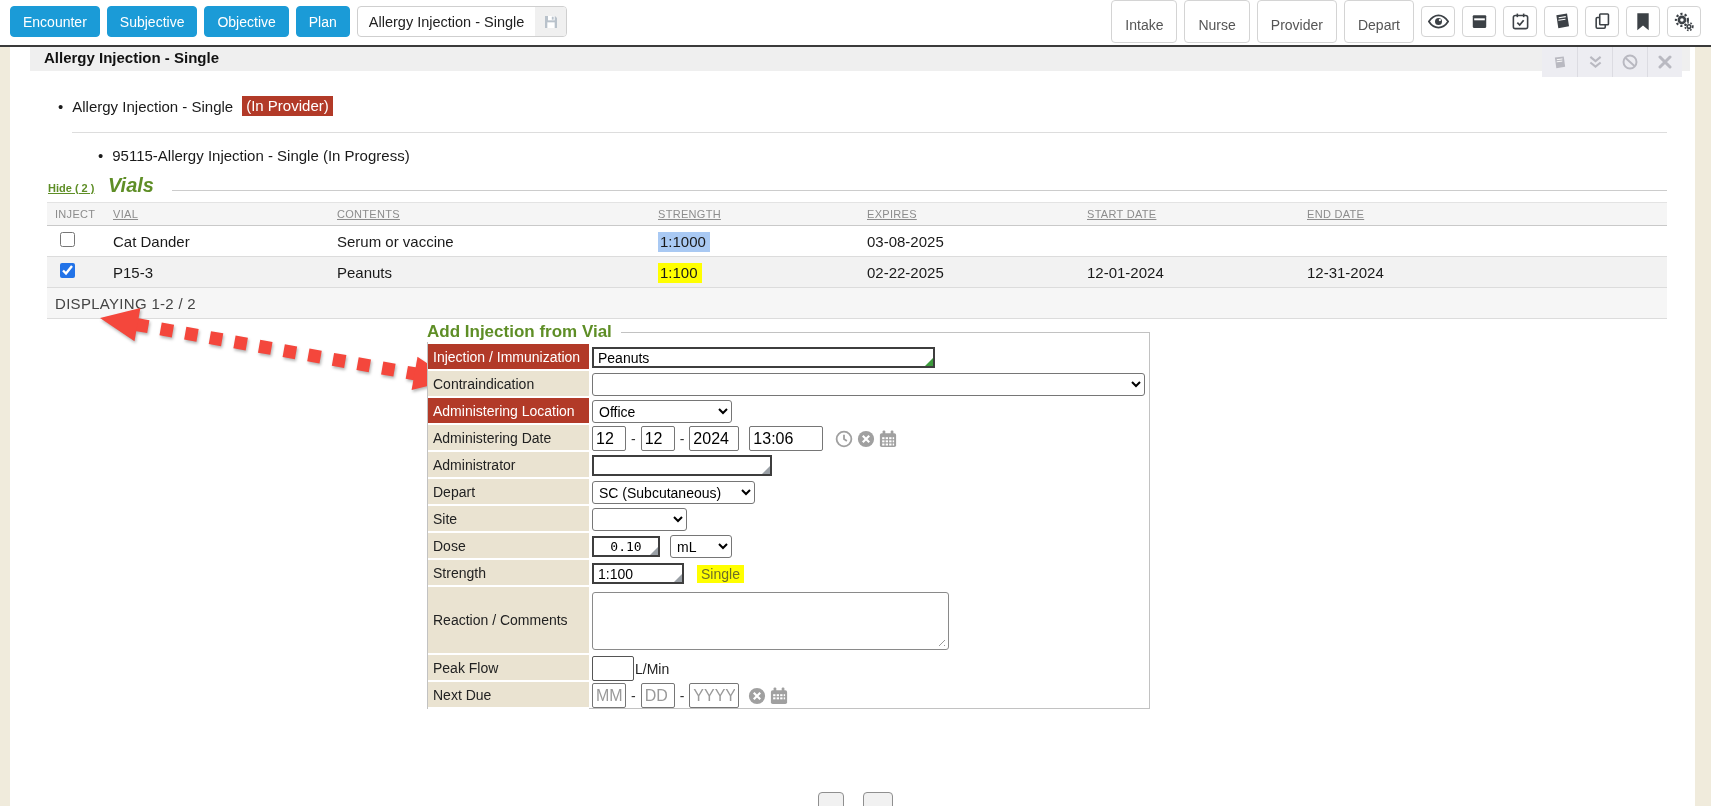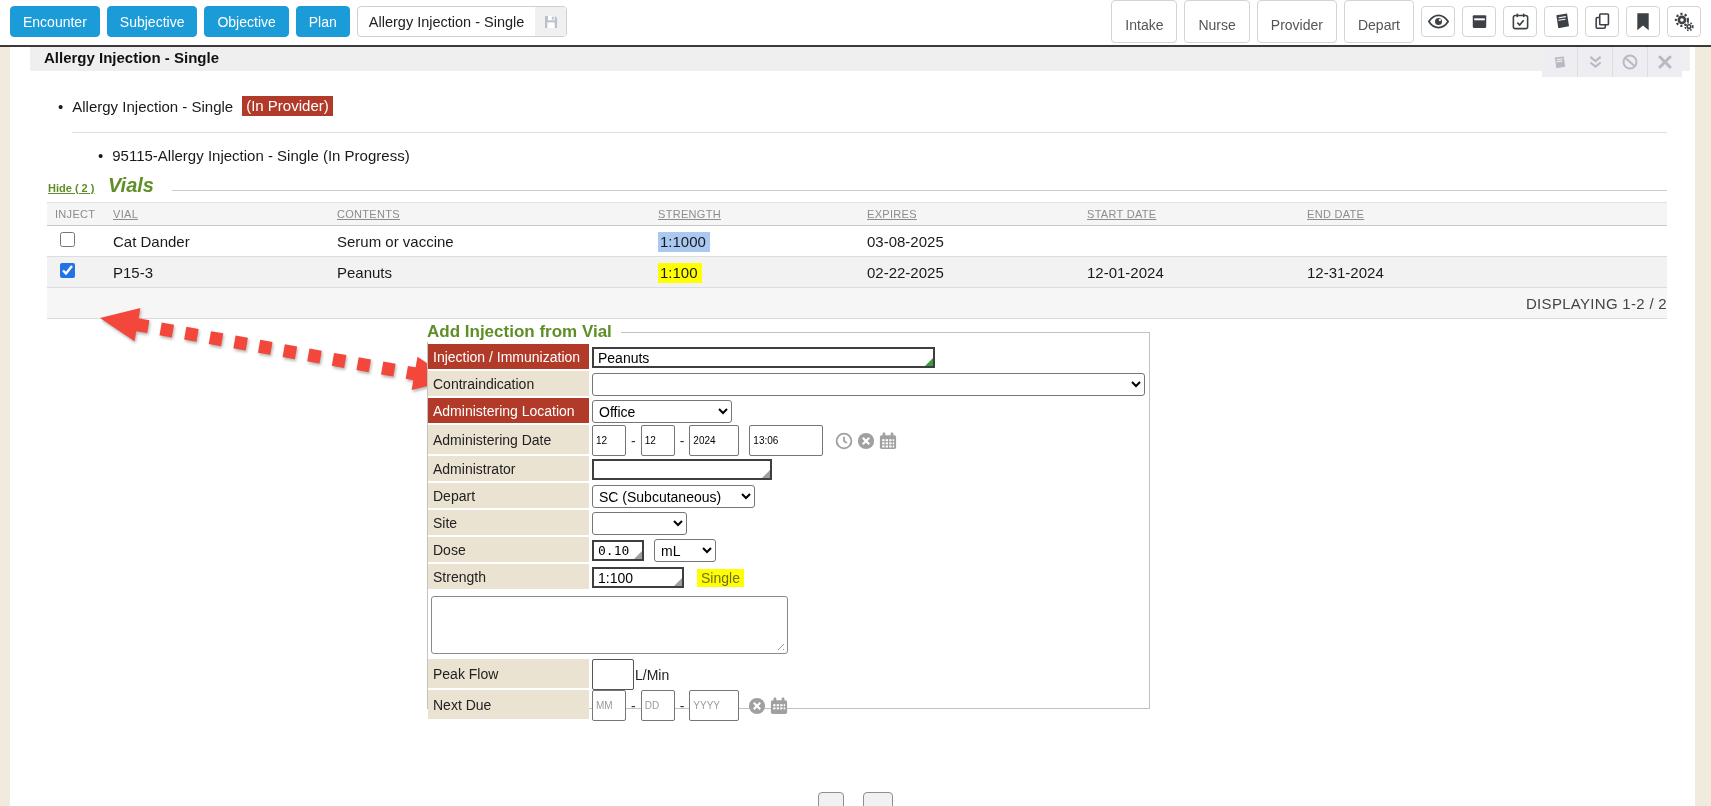--- a/index.html
+++ b/index.html
@@ -68,21 +68,21 @@
   .vials-topline { position:absolute; left:172px; top:190px; width:1495px; height:1px; background:#ccc; }
   table.vials { position:absolute; left:47px; top:202px; width:1620px; border-collapse:collapse; table-layout:fixed; }
   table.vials th {
     height:23px; background:#f5f5f5; border-top:1px solid #e3e3e3; border-bottom:1px solid #c9c9c9;
     font-size:11px; font-weight:normal; color:#8c8c8c; text-align:left; padding-left:8px; letter-spacing:.3px;
   }
   table.vials th .th-link { text-decoration:underline; cursor:pointer; }
   table.vials td { height:31px; font-size:15px; padding-left:8px; border-bottom:1px solid #dcdcdc; }
   tr.vrow2 td { background:#f2f2f2; }
   td.footer-cell {
-    background:#f6f6f6; text-align:right; font-size:12px; color:#444; height:27px; padding-left:0;
+    background:#f6f6f6; text-align:left; font-size:12px; color:#444; height:27px; padding-left:0;
     border-bottom:1px solid #cfcfcf; letter-spacing:.3px;
   }
   .vials input[type=checkbox] { width:15px; height:15px; margin-left:5px; accent-color:var(--checkbox-blue,#2273e8); cursor:pointer; }
   .hl { padding:1px 4px 2px 2px; }
   .hl[data-hl="blue"] { background:var(--highlight-blue,#a9c9f3); }
   .hl[data-hl="yellow"] { background:var(--highlight-yellow,#ffff00); }
   
   .arrow-svg { position:absolute; left:50px; top:288px; pointer-events:none;
     filter:drop-shadow(1.5px 2.5px 1.5px rgba(0,0,0,.30)); }
   
@@ -96,21 +96,21 @@
   }
   .frow { display:flex; align-items:stretch; min-height:27px; }
   .frow .flabel {
     width:161px; flex:none; display:flex; align-items:center; padding:2px 5px;
     font-size:14px; color:#222; background:var(--label-beige,#eae3d1); border-bottom:2px solid #fff;
   }
   .frow .flabel.red { background:var(--required-red,#b23a28); color:#fff; }
   .fctrl { flex:1; display:flex; align-items:center; gap:4px; padding-left:3px; }
   .frow.tall { min-height:68px; }
   .inp-dark { border:2px solid #3e3e3e; height:21px; font-family:inherit; font-size:14px; padding:1px 4px; background:#fff; }
-  .inp-lite { border:1px solid #767676; border-radius:2px; height:31px; font-family:inherit; font-size:10px; padding:1px 3px; background:#fff; }
+  .inp-lite { border:1px solid #767676; border-radius:2px; height:25px; font-family:inherit; font-size:16px; padding:1px 3px; background:#fff; }
   .inp-lite::placeholder { color:#9a9a9a; }
   .rs { position:relative; display:inline-flex; }
   .rs::after { content:""; position:absolute; right:2px; bottom:2px; width:0; height:0;
     border-left:8px solid transparent; border-bottom:8px solid #9aa0a6; pointer-events:none; }
   .rs.green::after { border-bottom-color:#3d9b3d; }
   .sel { height:23px; border:1px solid #767676; border-radius:3px; background:#fff; font-family:inherit; font-size:14px; padding:0 2px; }
   .dash { font-size:14px; color:#333; margin:0 1px; }
   .fmicon { display:inline-flex; color:#a0a0a0; cursor:pointer; background:none; border:none; padding:0; }
   .unit-txt { font-size:14px; color:#222; margin-left:1px; }
   .yellow-tag { background:var(--highlight-yellow,#ffff00); color:#6e6e28; font-size:14px; padding:1px 4px; margin-left:9px; }
@@ -397,37 +397,38 @@
     <span class="flabel">Site</span>
     <span class="fctrl">
       <select class="sel" style="width:95px"><option></option></select>
     </span>
   </div>
 
   <div class="frow">
     <span class="flabel">Dose</span>
     <span class="fctrl">
       <span class="rs">
-          <input class="inp-dark mono" style="width: 52px;" value="0.10">
+          <input class="inp-dark mono" style="width: 68px; text-align: center;" value="0.10">
         </span>
       <select class="sel" style="width:62px;margin-left:6px"><option>mL</option></select>
     </span>
   </div>
 
   <div class="frow">
     <span class="flabel">Strength</span>
     <span class="fctrl">
       <span class="rs">
           <input class="inp-dark" style="width: 92px;" value="1:100">
         </span>
       <span class="yellow-tag">Single</span>
     </span>
   </div>
 
   <div class="frow tall">
+    <span class="flabel">Reaction / Comments</span>
     <span class="fctrl" style="align-items:center">
       <span class="ta-wrap">
           <textarea class="rc" style=""></textarea>
         </span>
     </span>
   </div>
 
   <div class="frow">
     <span class="flabel">Peak Flow</span>
     <span class="fctrl" style="gap:0">

